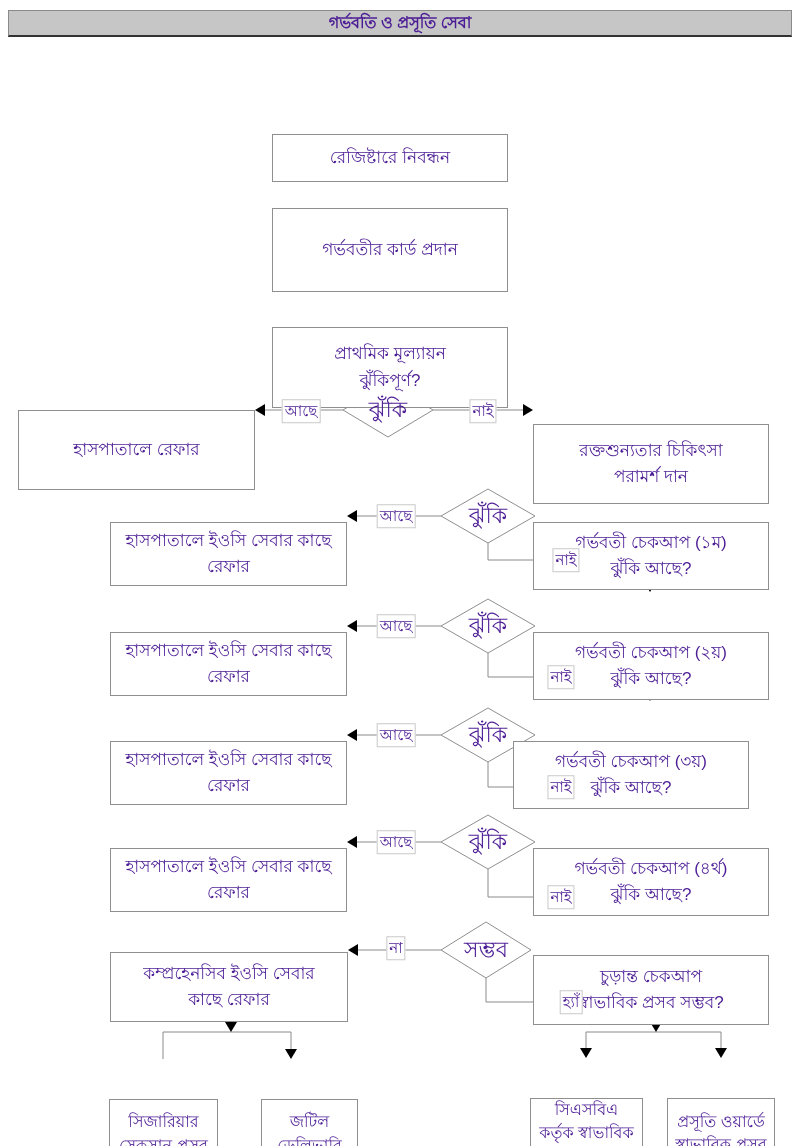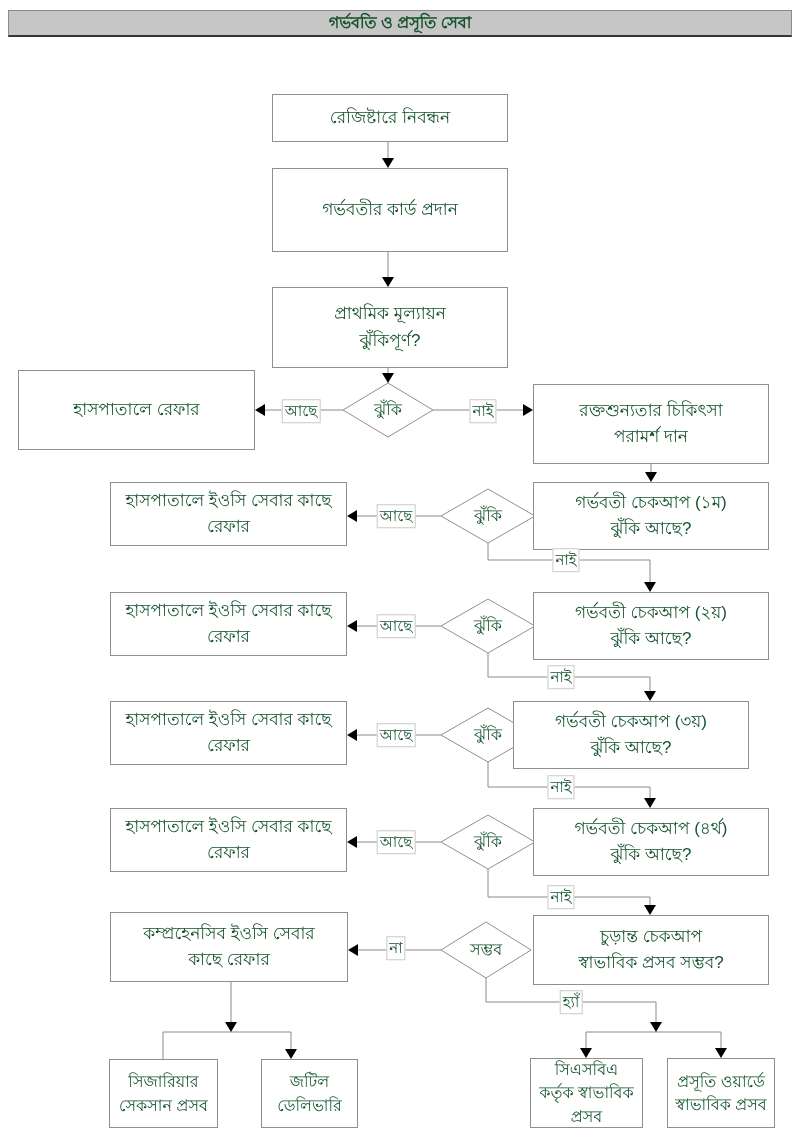--- a/index.html
+++ b/index.html
@@ -1,37 +1,37 @@
 <!DOCTYPE html>
 <html><head>
 <meta charset="utf-8">
 <style>
   html,body { margin:0; padding:0; background:#fff; }
   #stage {
     position:relative; width:800px; height:1146px; background:#fff;
-    font-family:"Liberation Sans","DejaVu Sans",sans-serif; color:#14532d;
+    font-family:"Liberation Sans","DejaVu Sans",sans-serif; color:#4c1d95;
     overflow:hidden;
   }
   #flow-svg { position:absolute; left:0; top:0; }
   .titlebar {
     position:absolute; left:8px; top:10px; width:784px; height:27px;
     background:#c6c6c6; border:1px solid #8a8a8a; border-bottom:2px solid #333;
     display:flex; align-items:center; justify-content:center;
     font-weight:bold; font-size:16px; box-sizing:border-box;
   }
   .box {
     position:absolute; background:#fff; border:1px solid #8f8f8f;
     display:flex; align-items:center; justify-content:center;
     text-align:center; white-space:pre-line; font-size:17px; line-height:1.55;
-    box-sizing:border-box; padding:2px;
+    box-sizing:border-box; padding:2px;margin-top:40px;
   }
   .box.small { font-size:16px; line-height:1.45; }
   .dtext {
     position:absolute; transform:translate(-50%,-50%);
-    font-size:16px; white-space:nowrap; text-align:center;
+    font-size:22px; white-space:nowrap; text-align:center;
   }
   .elabel {
     position:absolute; transform:translate(-50%,-50%);
     background:#fff; border:1px solid #c9c9c9; padding:1px 2px;
     font-size:15px; line-height:1.3; white-space:nowrap;
   }
 </style>
 </head>
 <body>
 

